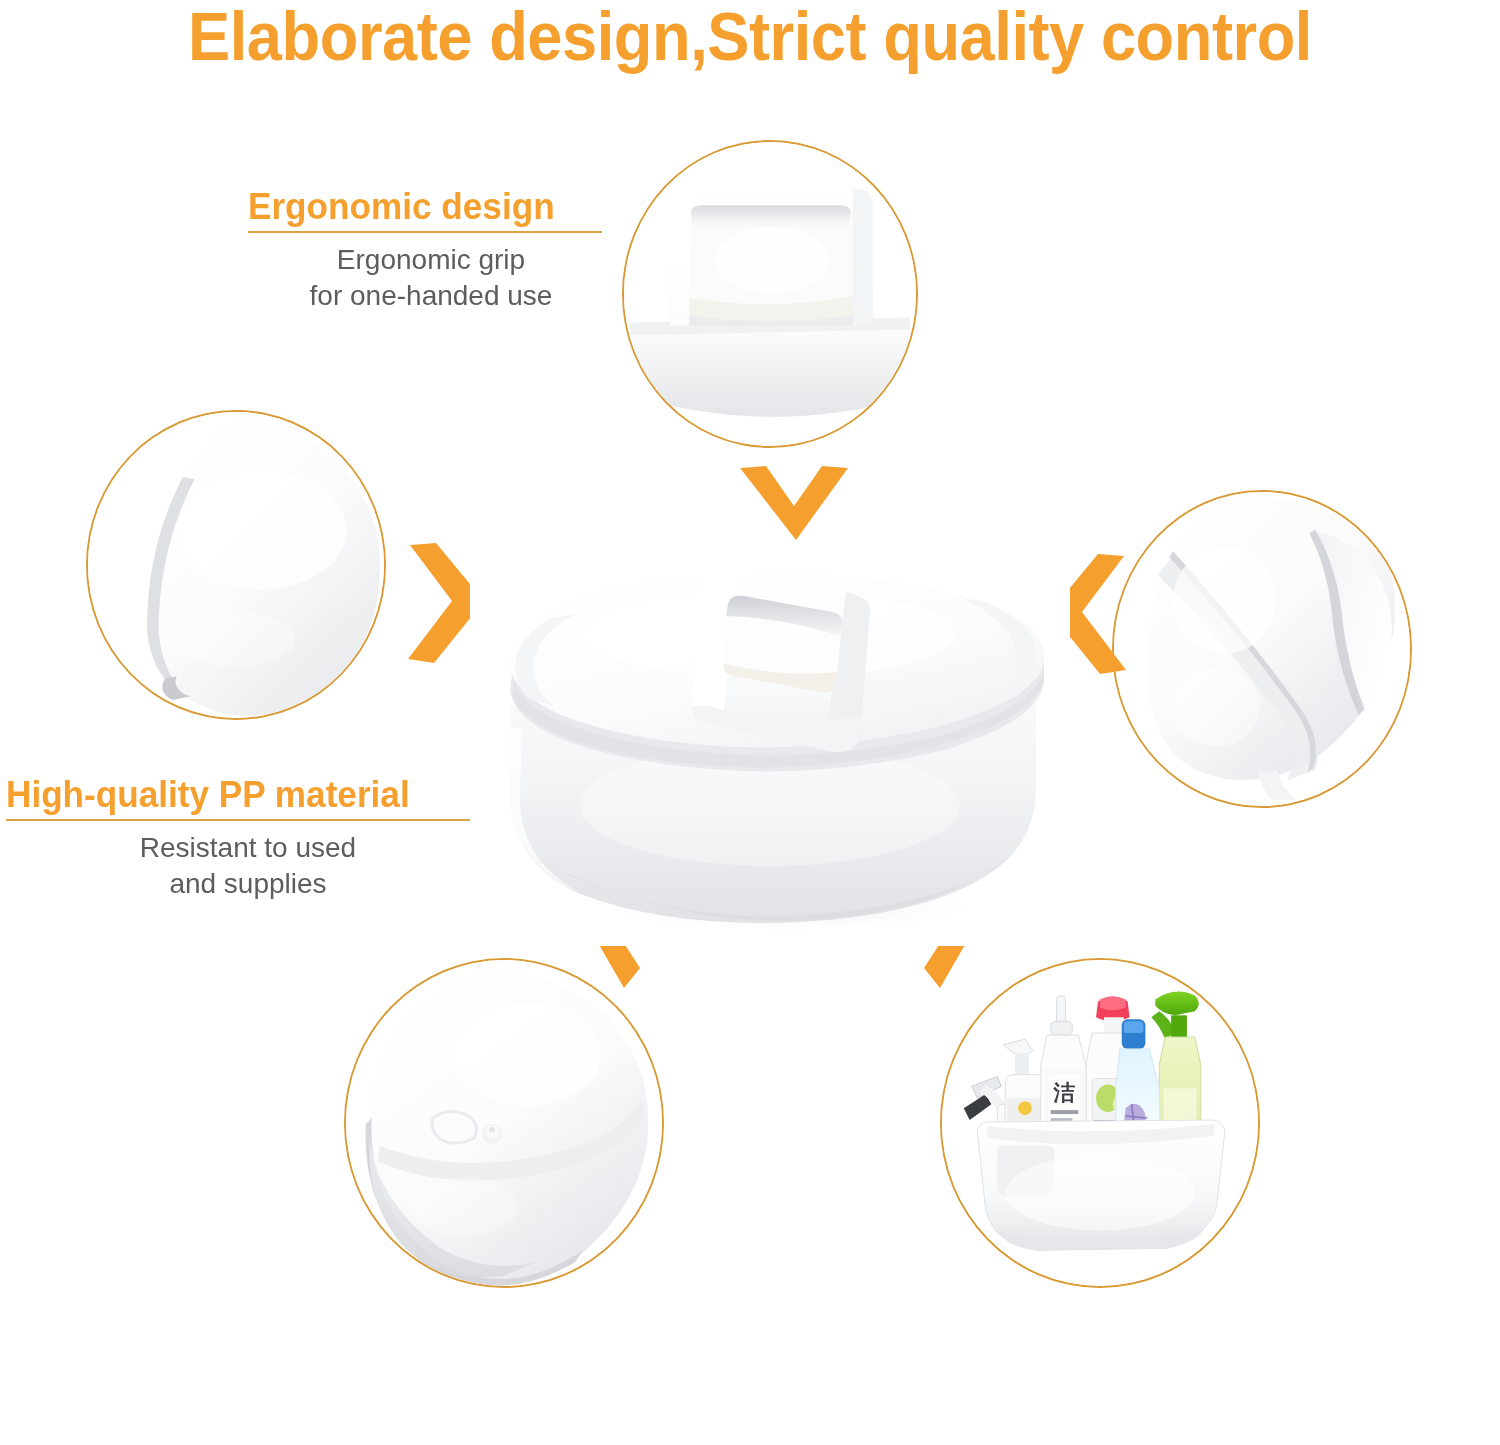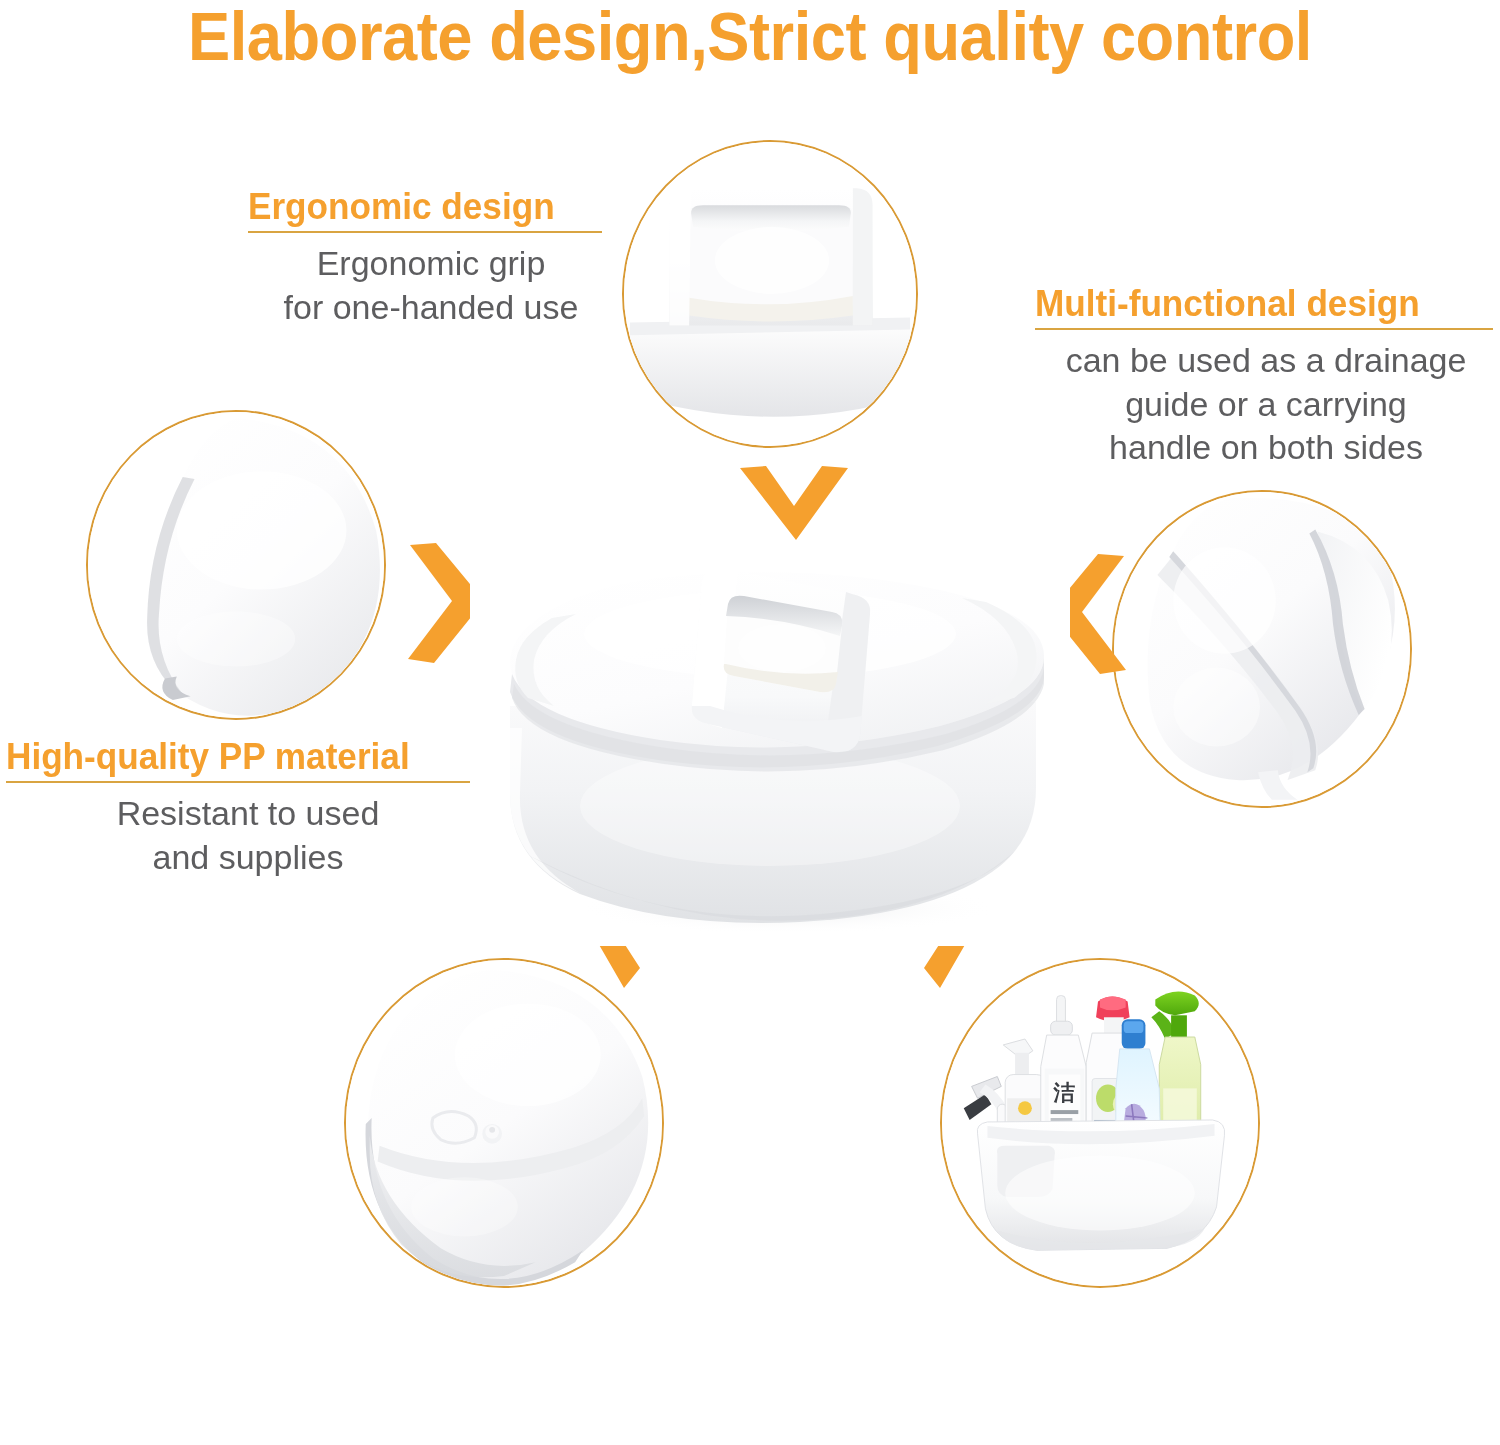--- a/index.html
+++ b/index.html
@@ -44,21 +44,21 @@
     white-space: nowrap;
     transform: scaleX(0.95);
   }
   .feat-rule {
     height: 2px;
     background: #D9A441;
     margin-top: 4px;
     margin-bottom: 9px;
   }
   .feat-body {
-    font-size: 34px;
+    font-size: 28px;
     color: #5D5D5F;
     line-height: 1.28;
     font-weight: normal;
   }
   .al-c { text-align: center; }
 
   
   .ell {
     position: absolute;
     border: 2px solid #D99A34;
@@ -83,31 +83,22 @@
 
   <div class="feat" style="left:248px; top:186px; width:366px;">
     <div class="feat-head" style="transform-origin:left top;">Ergonomic design</div>
     <div class="feat-rule" style="width:354px;"></div>
     <div class="feat-body al-c" style="text-align:center;">
       <div>Ergonomic grip</div>
       <div>for one-handed use</div>
     </div>
   </div>
 
-  <div class="feat" style="left:1035px; top:283px; width:462px;">
-    <div class="feat-head" style="transform-origin:left top;">Multi-functional design</div>
-    <div class="feat-rule" style="width:458px;"></div>
-    <div class="feat-body" style="text-align:center;">
-      <div>can be used as a drainage</div>
-      <div>guide or a carrying</div>
-      <div>handle on both sides</div>
-    </div>
-  </div>
-
-  <div class="feat" style="left:6px; top:736px; width:484px;">
+
+  <div class="feat" style="left:6px; top:774px; width:484px;">
     <div class="feat-head" style="transform-origin:left top;">High-quality PP material</div>
     <div class="feat-rule" style="width:482px;"></div>
     <div class="feat-body" style="text-align:center;">
       <div>Resistant to used</div>
       <div>and supplies</div>
     </div>
   </div>
 
 
 

